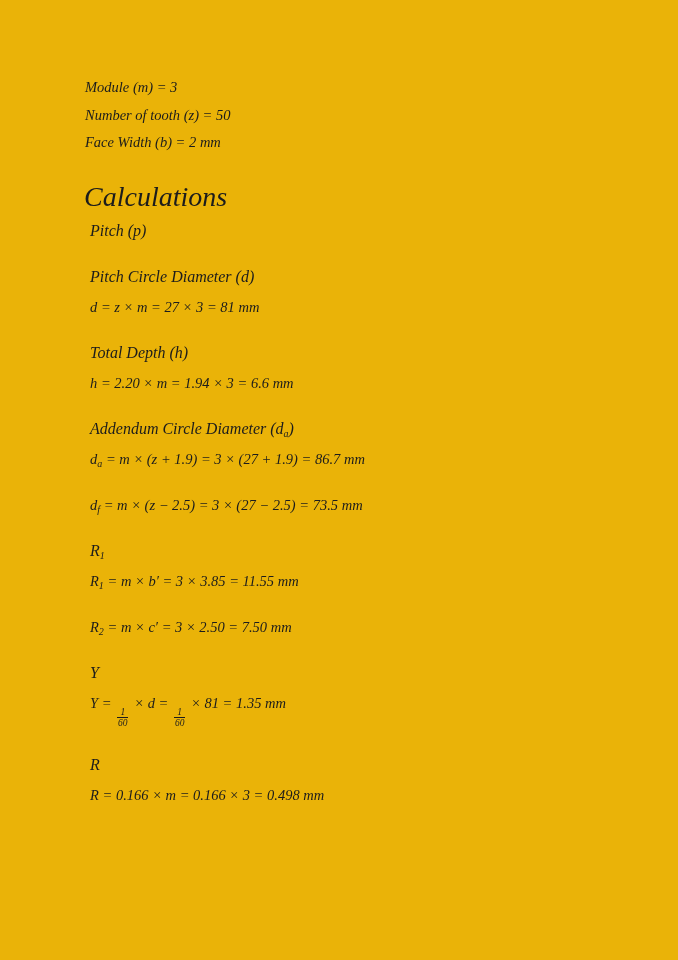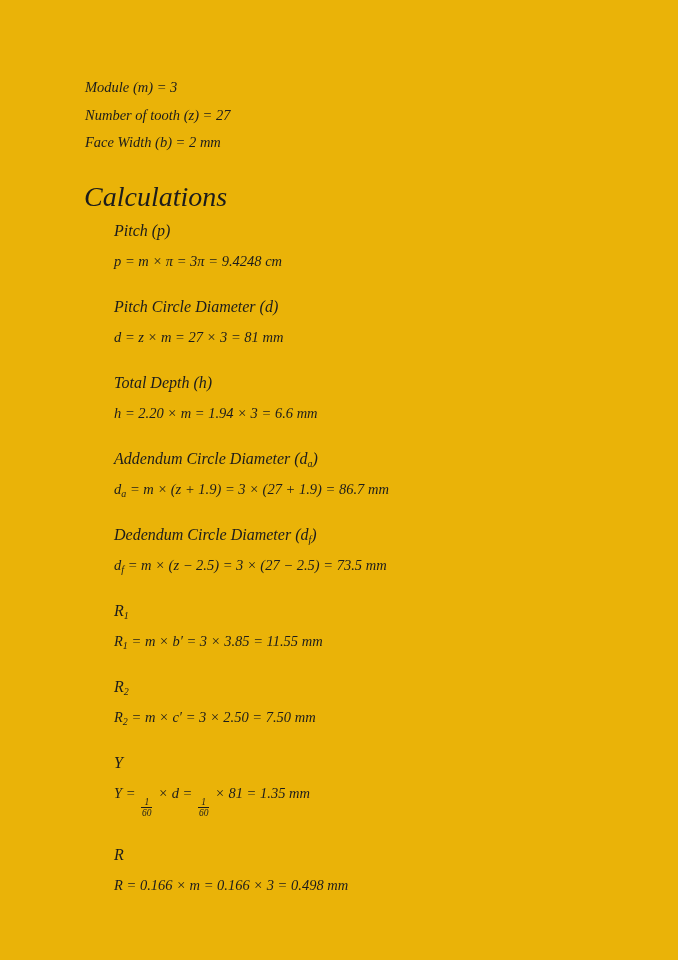--- a/index.html
+++ b/index.html
@@ -20,21 +20,21 @@
     line-height: 27.5px;
   }
   .heading {
     margin: 25px 0 0 84px;
     font-size: 28px;
     line-height: 30px;
     font-weight: normal;
     font-style: italic;
   }
   .sections {
-    margin-left: 114px;
+    margin-left: 90px;
     margin-top: 9px;
   }
   .section { margin-bottom: 26px; }
   .sec-title {
     font-size: 16px;
     line-height: 20px;
     margin-bottom: 10px;
   }
   .sec-formula {
     font-size: 14.5px;
@@ -56,51 +56,48 @@
   }
   .fnum { border-bottom: 1px solid #1c1c1c; padding: 0 3px; }
   .fden { padding: 0 1px; }
 </style>
 </head>
 <body>
 
 <div class="page">
   <div class="given">
       <div class="given-line">Module (m) = 3</div>
-      <div class="given-line">Number of tooth (z) = 27</div>
+      <div class="given-line">Number of tooth (z) = 50</div>
       <div class="given-line">Face Width (b) = 2 mm</div>
     </div>
   <h1 class="heading">Calculations</h1>
   <div class="sections">
       <div class="section">
         <div class="sec-title">Pitch (p)</div>
-        <div class="sec-formula">p = m × π = 3π = 9.4248 cm</div>
       </div>
       <div class="section">
         <div class="sec-title">Pitch Circle Diameter (d)</div>
         <div class="sec-formula">d = z × m = 27 × 3 = 81 mm</div>
       </div>
       <div class="section">
         <div class="sec-title">Total Depth (h)</div>
         <div class="sec-formula">h = 2.20 × m = 1.94 × 3 = 6.6 mm</div>
       </div>
       <div class="section">
         <div class="sec-title">Addendum Circle Diameter (d<sub>a</sub>)</div>
         <div class="sec-formula">d<sub>a</sub> = m × (z + 1.9) = 3 × (27 + 1.9) = 86.7 mm</div>
       </div>
       <div class="section">
-        <div class="sec-title">Dedendum Circle Diameter (d<sub>f</sub>)</div>
         <div class="sec-formula">d<sub>f</sub> = m × (z − 2.5) = 3 × (27 − 2.5) = 73.5 mm</div>
       </div>
       <div class="section">
         <div class="sec-title">R<sub>1</sub></div>
         <div class="sec-formula">R<sub>1</sub> = m × b′ = 3 × 3.85 = 11.55 mm</div>
       </div>
       <div class="section">
-        <div class="sec-title">R<sub>2</sub></div>
         <div class="sec-formula">R<sub>2</sub> = m × c′ = 3 × 2.50 = 7.50 mm</div>
       </div>
       <div class="section">
         <div class="sec-title">Y</div>
         <div class="sec-formula">Y = <span class="frac">
             <span class="fnum">1</span>
             <span class="fden">60</span>
           </span> × d = <span class="frac">
             <span class="fnum">1</span>
             <span class="fden">60</span>

